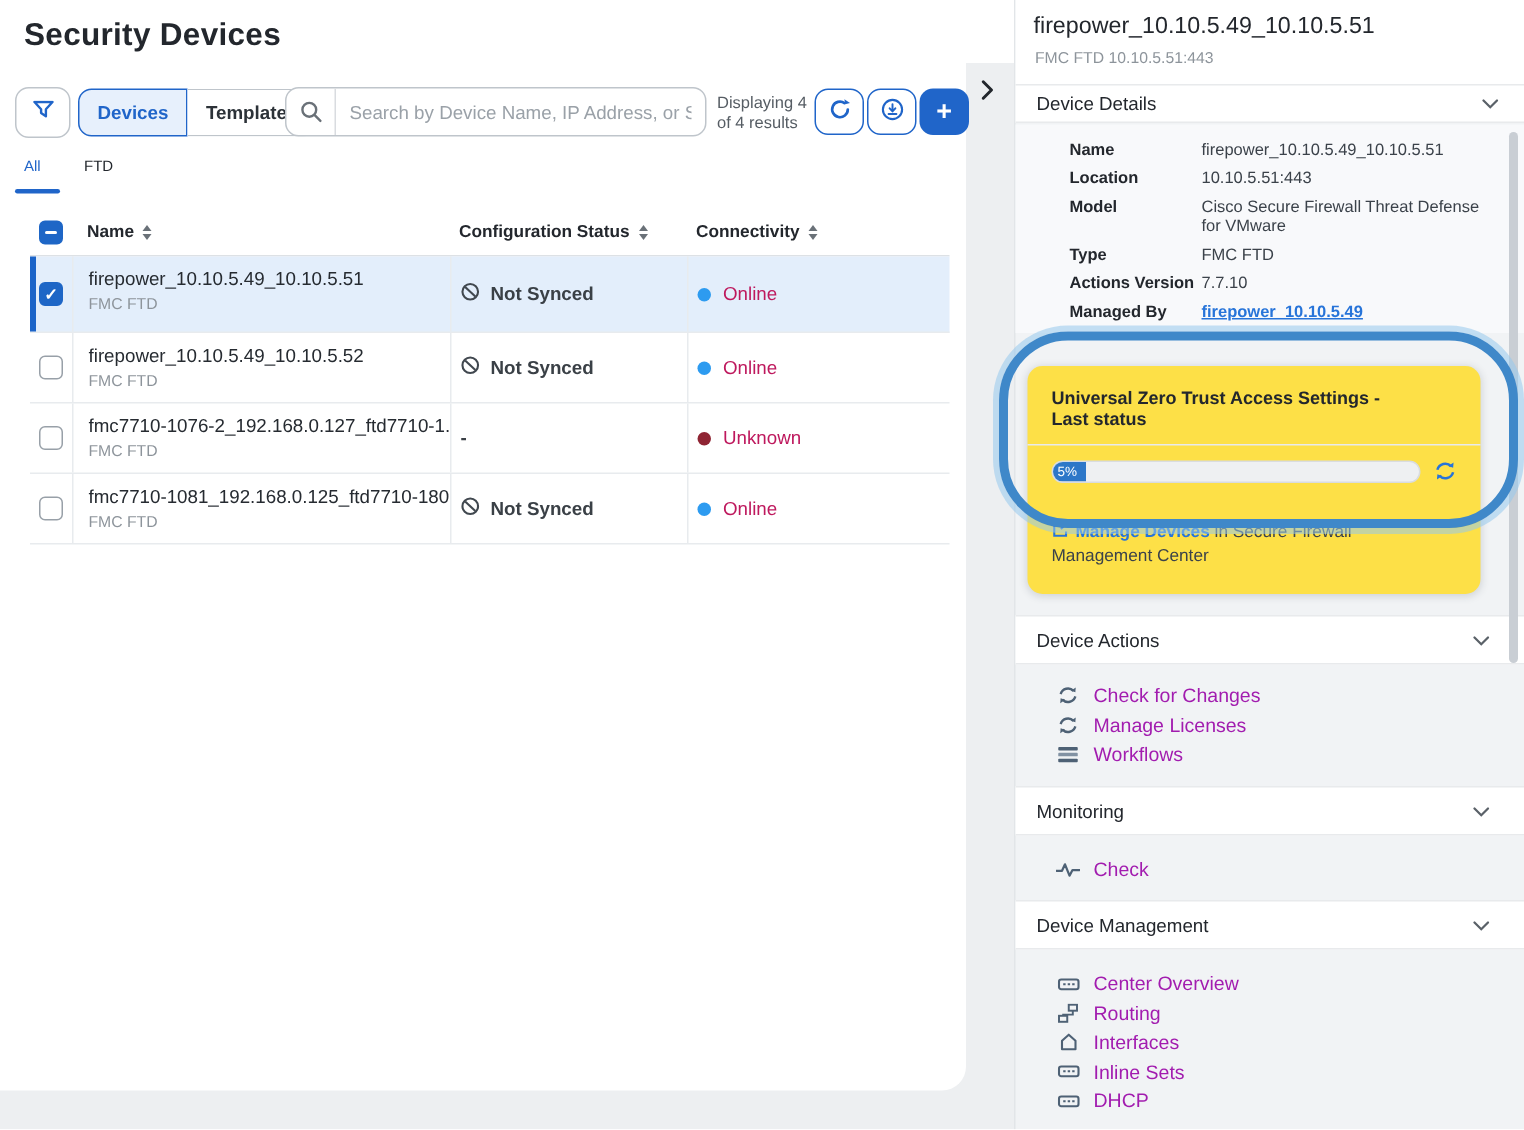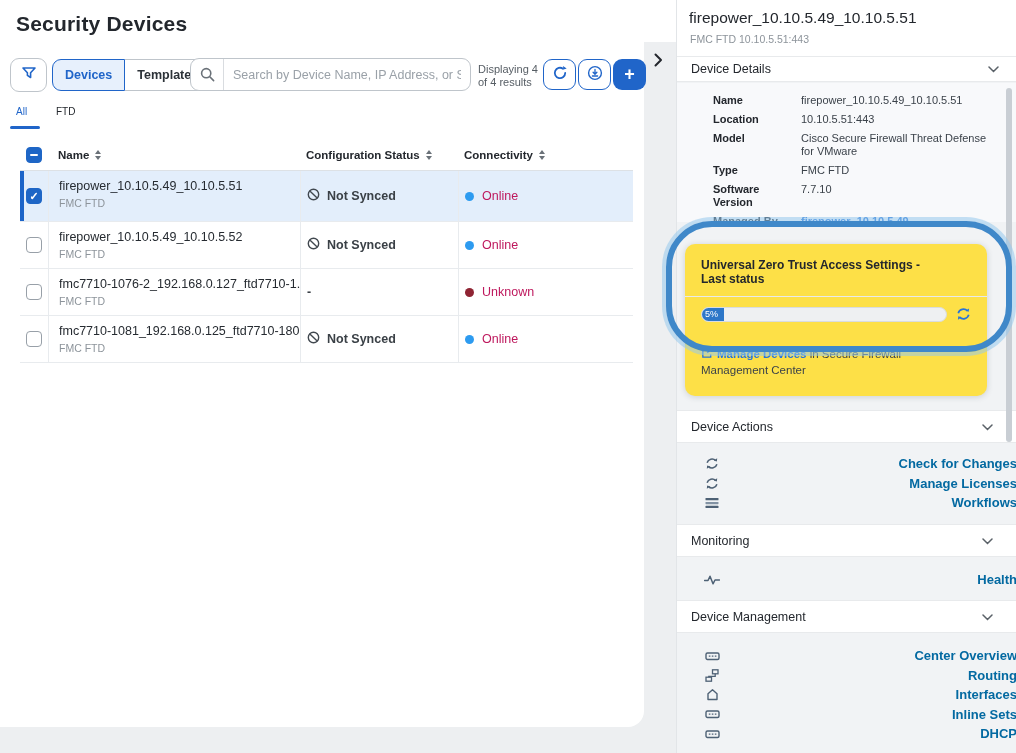--- a/index.html
+++ b/index.html
@@ -90,21 +90,21 @@
   .pfill { height:100%; min-width:22px; background:#2d77c8; color:#fff; font-size:9px; display:flex; align-items:center; padding-left:3px; }
   .refresh-small { margin-left:9px; cursor:pointer; display:flex; }
   .manage-note { margin:25px 16px 0; font-size:11.5px; color:#3b424a; line-height:1.35; }
   .manage-note .link { color:#2774d9; font-weight:700; cursor:pointer; text-decoration:none;margin-top:44px; }
   .manage-note .ext { vertical-align:-1px; margin-right:4px; }
 
   .items { position:absolute; left:0; width:340px; }
   .items.actions-items { top:454px; }
   .items.monitor-items { top:570px; }
   .items.mgmt-items { top:646px; }
-  .item { display:flex; align-items:center; gap:9px; padding-left:27px; height:19.5px; font-size:13px; font-weight:700; color:#0369a1; cursor:pointer;justify-content:space-between; }
+  .item { display:flex; align-items:center; gap:9px; padding-left:27px; height:19.5px; font-size:13px; font-weight:400; color:#a21caf; cursor:pointer; }
   .item .ic { width:16px; display:flex; justify-content:center; flex:none; }
 
   .scroll-thumb { position:absolute; left:329px; top:88px; width:6px; height:354px; background:#c9ced4; border-radius:3px; cursor:pointer; }
 
   
   .annotation { position:absolute; left:666px; top:221px; width:346px; height:131px; border:6px solid #3f88c9; border-radius:46px; box-shadow:0 0 0 4px rgba(150,200,237,.55); pointer-events:none; z-index:40; }
 </style>
 </head>
 <body>
 
@@ -306,21 +306,21 @@
         </div>
       <div class="drow">
           <div class="dlabel">Model</div>
           <div class="dval">Cisco Secure Firewall Threat Defense for VMware</div>
         </div>
       <div class="drow">
           <div class="dlabel">Type</div>
           <div class="dval">FMC FTD</div>
         </div>
       <div class="drow">
-          <div class="dlabel">Software Version</div>
+          <div class="dlabel">Actions Version</div>
           <div class="dval">7.7.10</div>
         </div>
       <div class="drow">
           <div class="dlabel">Managed By</div>
           <div class="dval link">firepower_10.10.5.49</div>
         </div>
     </div>
 
     <div class="zta-card">
       <div class="zta-title">Universal Zero Trust Access Settings - Last status</div>
@@ -392,21 +392,21 @@
             <path d="M1 1l4.5 4.5L10 1" fill="none" stroke="#5a6168" stroke-width="1.5" stroke-linecap="round"></path>
           </svg></span>
     </div>
     <div class="items monitor-items">
       <div class="item">
         <span class="ic">
             <svg width="16" height="12" viewBox="0 0 16 12">
               <path d="M0.5 6.5h3.5L6 2.2l3 7.6 2-3.8h4.5" fill="none" stroke="#4e6175" stroke-width="1.5" stroke-linejoin="round" stroke-linecap="round"></path>
             </svg>
           </span>
-        <span>Health</span>
+        <span>Check</span>
       </div>
     </div>
 
     <div class="band mgmt">
       <span>Device Management</span>
       <span><svg width="11" height="7" viewBox="0 0 11 7">
             <path d="M1 1l4.5 4.5L10 1" fill="none" stroke="#5a6168" stroke-width="1.5" stroke-linecap="round"></path>
           </svg></span>
     </div>
     <div class="items mgmt-items">

